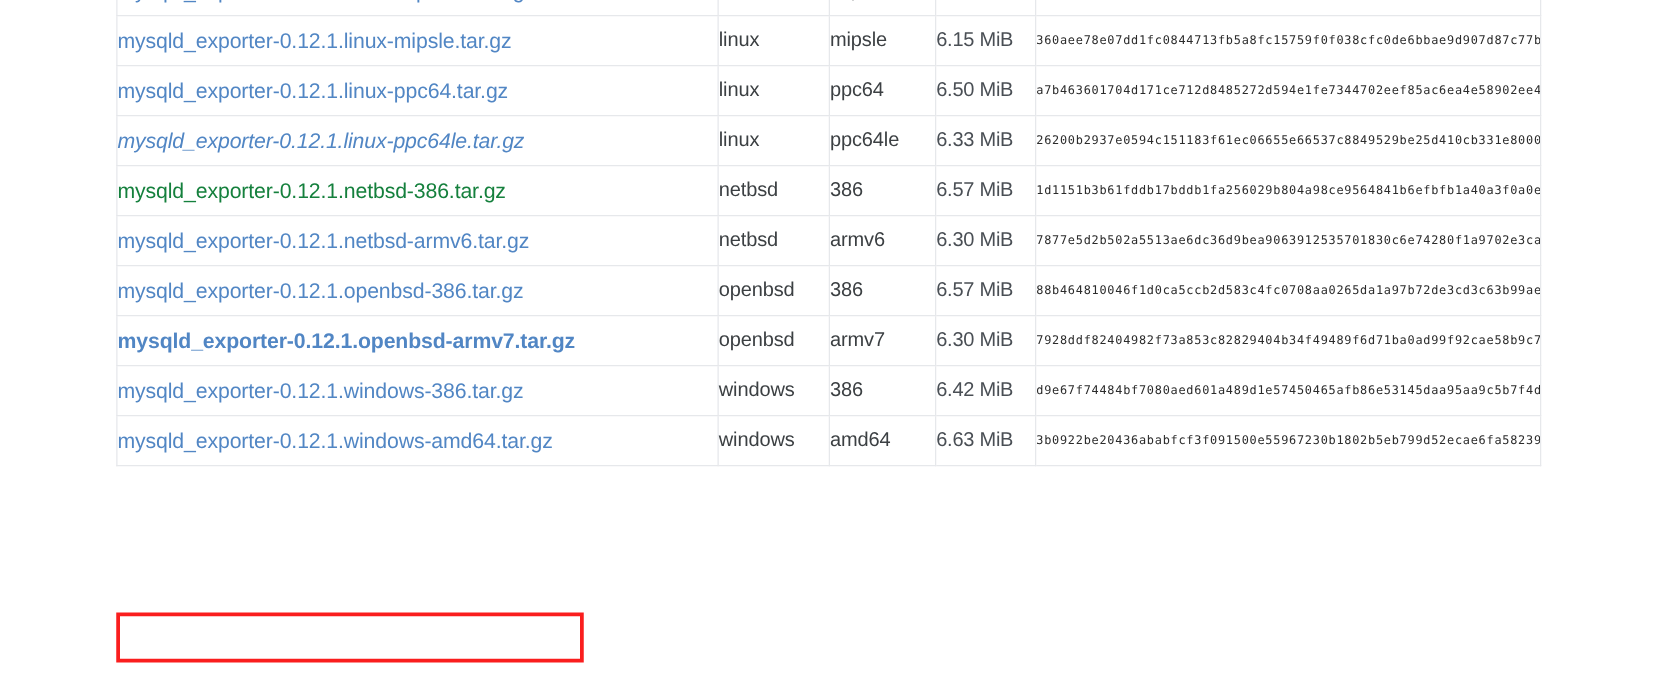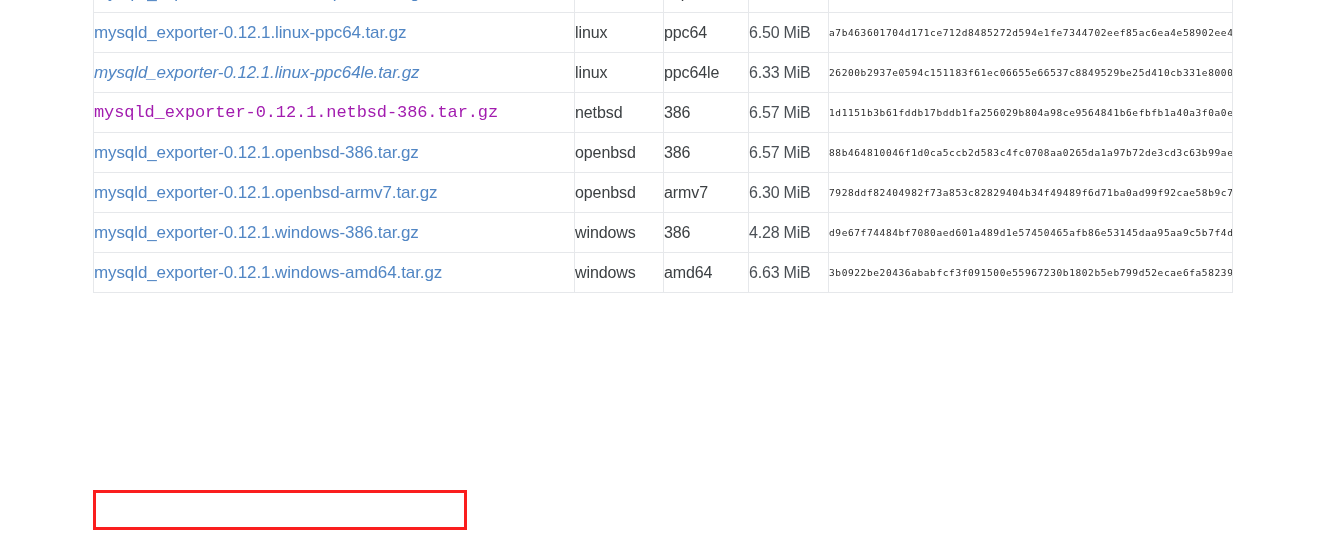--- a/index.html
+++ b/index.html
@@ -134,59 +134,73 @@
       <tbody id="table-body">
 
       <tr>
             <td class="cell-name"><a class="file-link" href="#" style="color: rgb(81, 134, 196);">mysqld_exporter-0.12.1.linux-mips64le.tar.gz</a></td>
             <td class="cell-os">linux</td>
             <td class="cell-arch">mips64le</td>
             <td class="cell-size">6.23 MiB</td>
             <td class="cell-checksum">12269a1eb150bef69251fdcc5069ed6bec65b2b6e55b6ca1cb9b2be6c051e165</td>
           </tr>
           <tr>
+            <td class="cell-name"><a class="file-link" href="#" style="color: rgb(81, 134, 196);">mysqld_exporter-0.12.1.linux-mipsle.tar.gz</a></td>
+            <td class="cell-os">linux</td>
+            <td class="cell-arch">mipsle</td>
+            <td class="cell-size">6.15 MiB</td>
+            <td class="cell-checksum">360aee78e07dd1fc0844713fb5a8fc15759f0f038cfc0de6bbae9d907d87c77b</td>
+          </tr>
+          <tr>
             <td class="cell-name"><a class="file-link" href="#" style="color: rgb(81, 134, 196);">mysqld_exporter-0.12.1.linux-ppc64.tar.gz</a></td>
             <td class="cell-os">linux</td>
             <td class="cell-arch">ppc64</td>
             <td class="cell-size">6.50 MiB</td>
             <td class="cell-checksum">a7b463601704d171ce712d8485272d594e1fe7344702eef85ac6ea4e58902ee4</td>
           </tr>
           <tr>
             <td class="cell-name"><a class="file-link" href="#" style="color: rgb(81, 134, 196); font-style: italic;">mysqld_exporter-0.12.1.linux-ppc64le.tar.gz</a></td>
             <td class="cell-os">linux</td>
             <td class="cell-arch">ppc64le</td>
             <td class="cell-size">6.33 MiB</td>
             <td class="cell-checksum">26200b2937e0594c151183f61ec06655e66537c8849529be25d410cb331e8000</td>
           </tr>
           <tr>
-            <td class="cell-name"><a class="file-link" href="#" style="color: #a21caf; font-family: Liberation Mono, monospace;">mysqld_exporter-0.12.1.netbsd-386.tar.gz</a></td>
+            <td class="cell-name"><a class="file-link" href="#" style="color: #15803d;">mysqld_exporter-0.12.1.netbsd-386.tar.gz</a></td>
             <td class="cell-os">netbsd</td>
             <td class="cell-arch">386</td>
             <td class="cell-size">6.57 MiB</td>
             <td class="cell-checksum">1d1151b3b61fddb17bddb1fa256029b804a98ce9564841b6efbfb1a40a3f0a0e</td>
+          </tr>
+          <tr>
+            <td class="cell-name"><a class="file-link" href="#" style="color: rgb(81, 134, 196);">mysqld_exporter-0.12.1.netbsd-armv6.tar.gz</a></td>
+            <td class="cell-os">netbsd</td>
+            <td class="cell-arch">armv6</td>
+            <td class="cell-size">6.30 MiB</td>
+            <td class="cell-checksum">7877e5d2b502a5513ae6dc36d9bea9063912535701830c6e74280f1a9702e3ca</td>
           </tr>
           <tr>
             <td class="cell-name"><a class="file-link" href="#" style="color: rgb(81, 134, 196);">mysqld_exporter-0.12.1.openbsd-386.tar.gz</a></td>
             <td class="cell-os">openbsd</td>
             <td class="cell-arch">386</td>
             <td class="cell-size">6.57 MiB</td>
             <td class="cell-checksum">88b464810046f1d0ca5ccb2d583c4fc0708aa0265da1a97b72de3cd3c63b99ae</td>
           </tr>
           <tr>
-            <td class="cell-name"><a class="file-link" href="#" style="color: rgb(81, 134, 196);">mysqld_exporter-0.12.1.openbsd-armv7.tar.gz</a></td>
+            <td class="cell-name"><a class="file-link" href="#" style="color: rgb(81, 134, 196); font-weight: bold;">mysqld_exporter-0.12.1.openbsd-armv7.tar.gz</a></td>
             <td class="cell-os">openbsd</td>
             <td class="cell-arch">armv7</td>
             <td class="cell-size">6.30 MiB</td>
             <td class="cell-checksum">7928ddf82404982f73a853c82829404b34f49489f6d71ba0ad99f92cae58b9c7</td>
           </tr>
           <tr>
             <td class="cell-name"><a class="file-link" href="#" style="color: rgb(81, 134, 196);">mysqld_exporter-0.12.1.windows-386.tar.gz</a></td>
             <td class="cell-os">windows</td>
             <td class="cell-arch">386</td>
-            <td class="cell-size">4.28 MiB</td>
+            <td class="cell-size">6.42 MiB</td>
             <td class="cell-checksum">d9e67f74484bf7080aed601a489d1e57450465afb86e53145daa95aa9c5b7f4d</td>
           </tr>
           <tr>
             <td class="cell-name"><a class="file-link" href="#" style="color: rgb(81, 134, 196);">mysqld_exporter-0.12.1.windows-amd64.tar.gz</a></td>
             <td class="cell-os">windows</td>
             <td class="cell-arch">amd64</td>
             <td class="cell-size">6.63 MiB</td>
             <td class="cell-checksum">3b0922be20436ababfcf3f091500e55967230b1802b5eb799d52ecae6fa58239</td>
           </tr>
         </tbody>

